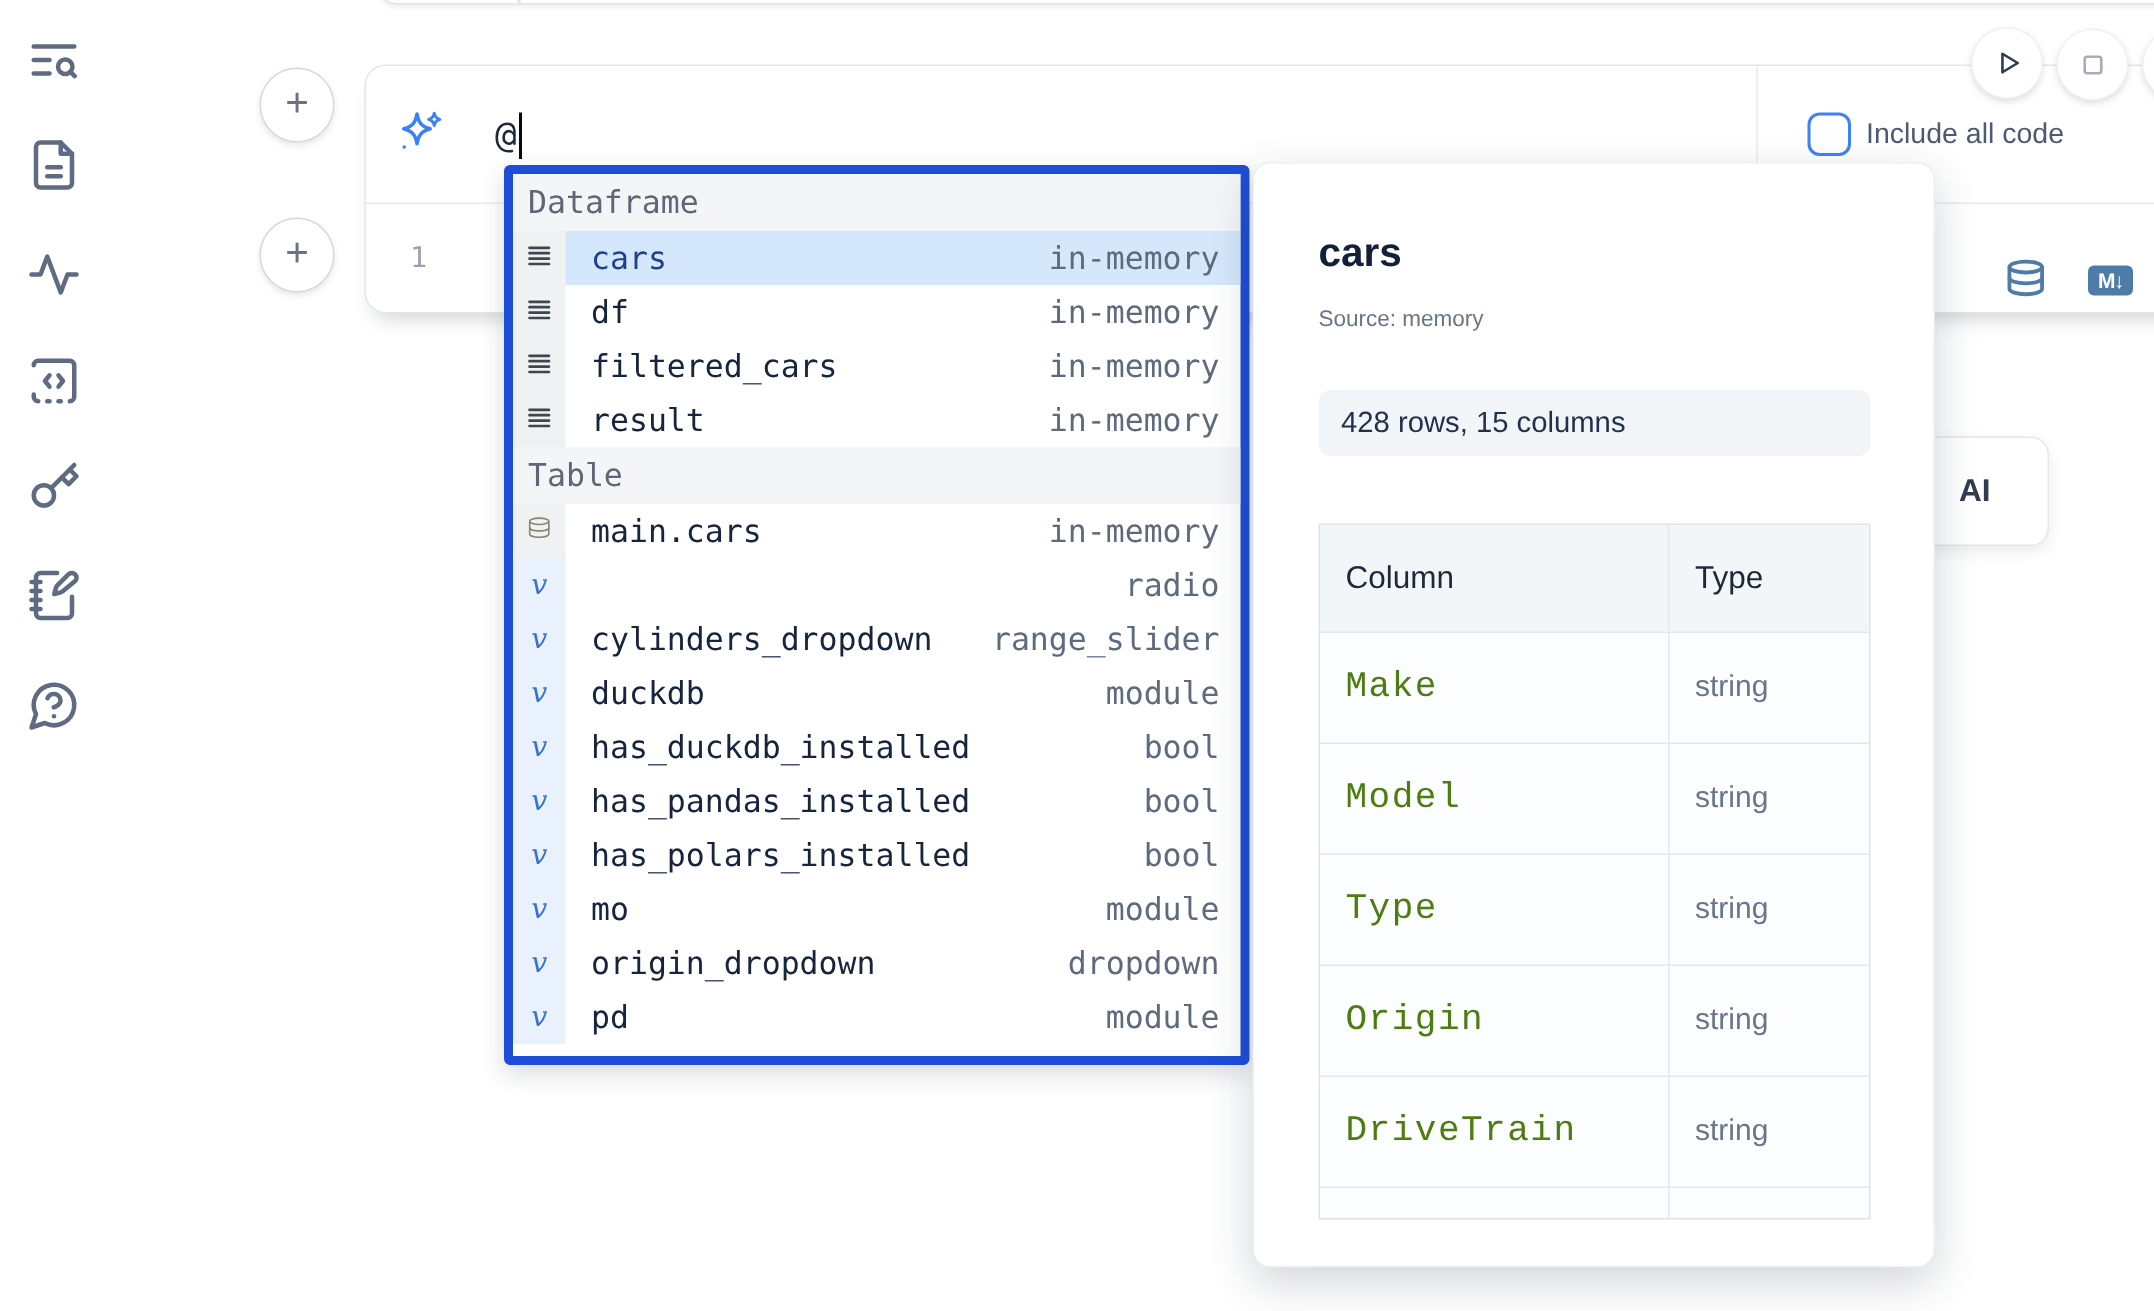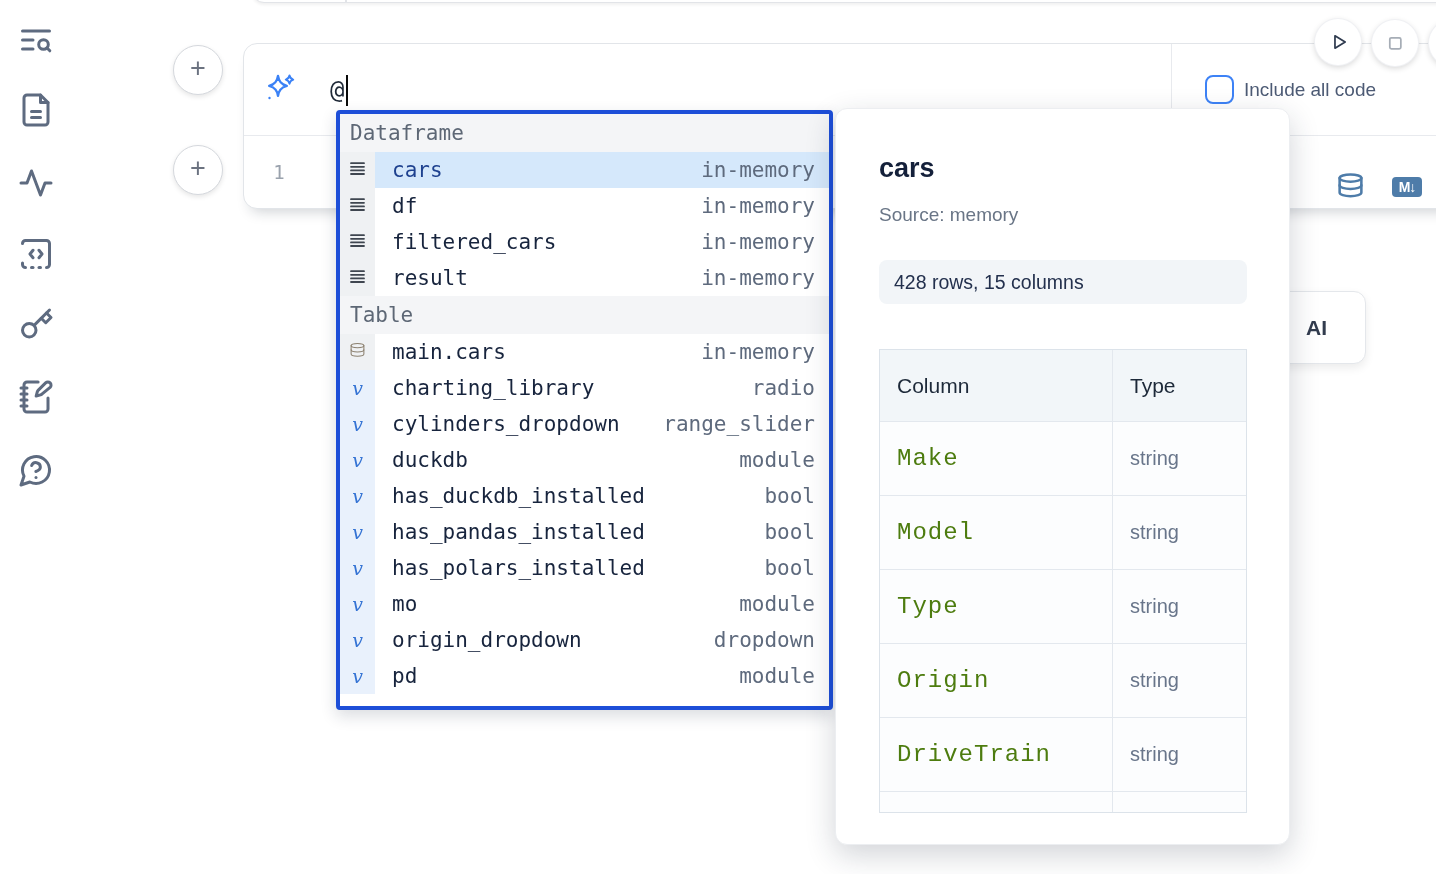--- a/index.html
+++ b/index.html
@@ -48,21 +48,21 @@
     border-radius:4px; color:#fff; font-weight:bold; font-size:14px; display:flex; align-items:center;
     justify-content:center; cursor:pointer; letter-spacing:-1px; }
 
   
   .run-btn { position:absolute; width:46px; height:46px; border-radius:50%; background:#fff; z-index:6;
     box-shadow:0 0 0 1px #f0f1f4, 0 2px 6px rgba(0,0,0,.18); display:flex; align-items:center; justify-content:center; cursor:pointer; }
   .run-btn svg { width:26px; height:26px; fill:none; stroke-linejoin:round; stroke-linecap:round; }
 
   
   .ac { position:absolute; left:336px; top:110px; width:497px; height:600px; background:#fff;
-    border:4px solid #1d4ed8; border-radius:4px; overflow:hidden; z-index:7;
+    border:6px solid #1d4ed8; border-radius:4px; overflow:hidden; z-index:7;
     box-shadow:0 6px 16px rgba(25,39,60,.16); font-family:"DejaVu Sans Mono",monospace; }
   .ac-header { height:38px; background:#f4f5f7; color:#5d6775; font-size:21px;
     display:flex; align-items:center; padding-left:10px; }
   .ac-item { height:36px; display:flex; align-items:stretch; cursor:pointer; }
   .ac-gutter { width:35px; flex:none; background:#eff1f3; display:flex; align-items:center; justify-content:center; }
   .ac-gutter.var { background:#e9f1fc; }
   .ac-content { flex:1; display:flex; align-items:center; min-width:0; }
   .ac-item.sel .ac-content { background:#d5e8fb; }
   .ac-label { padding-left:17px; font-size:21px; color:#17243d; white-space:nowrap; }
   .ac-item.sel .ac-label { color:#1e418f; }
@@ -74,21 +74,21 @@
   
   .ai-card { position:absolute; left:1150px; top:291px; width:216px; height:73px; background:#fff;
     border:1px solid #e4e7eb; border-radius:12px; z-index:4; box-shadow:0 4px 10px rgba(0,0,0,.08);
     display:flex; align-items:center; justify-content:flex-end; padding-right:38px;
     font-weight:bold; font-size:21px; color:#323c4e; cursor:pointer; }
 
   
   .popup { position:absolute; left:835px; top:108px; width:455px; height:737px; background:#fff;
     border:1px solid #eceef1; border-radius:12px; z-index:8; box-shadow:0 10px 30px rgba(30,40,60,.20); }
   .pv-title { position:absolute; left:43px; top:44px; font-size:27px; font-weight:bold; color:#14203a; }
-  .pv-source { position:absolute; left:43px; top:95px; font-size:19px; color:#697586; }
+  .pv-source { position:absolute; left:43px; top:95px; font-size:15px; color:#697586; }
   .pv-badge { position:absolute; left:43px; top:151px; width:368px; height:44px; background:#f2f5f8;
     border-radius:8px; display:flex; align-items:center; padding-left:15px; font-size:19.5px; color:#23304d; }
   .pv-table { position:absolute; left:43px; top:240px; width:368px; height:464px;
     border:1px solid #dce3ea; overflow:hidden; background:#fff; }
   .pv-row { display:flex; height:74px; border-bottom:1px solid #e3e8ee; background:#fcfdfe; }
   .pv-row.hdr { height:72px; background:#f2f6f9; }
   .pv-row.partial { height:40px; }
   .pv-c1 { width:233px; flex:none; border-right:1px solid #e3e8ee; display:flex; align-items:center; padding-left:17px; }
   .pv-c2 { flex:1; display:flex; align-items:center; padding-left:17px; }
   .pv-hdr-txt { font-size:21px; color:#1d2939; }
@@ -269,21 +269,20 @@
         <span class="ac-label">main.cars</span>
         <span class="ac-detail">in-memory</span>
       </span>
   </div>
 
   <div class="ac-item">
     <span class="ac-gutter var">
         <span class="v-glyph">v</span>
       </span>
     <span class="ac-content">
-        <span class="ac-label">charting_library</span>
         <span class="ac-detail">radio</span>
       </span>
   </div>
   <div class="ac-item">
     <span class="ac-gutter var">
         <span class="v-glyph">v</span>
       </span>
     <span class="ac-content">
         <span class="ac-label">cylinders_dropdown</span>
         <span class="ac-detail">range_slider</span>

